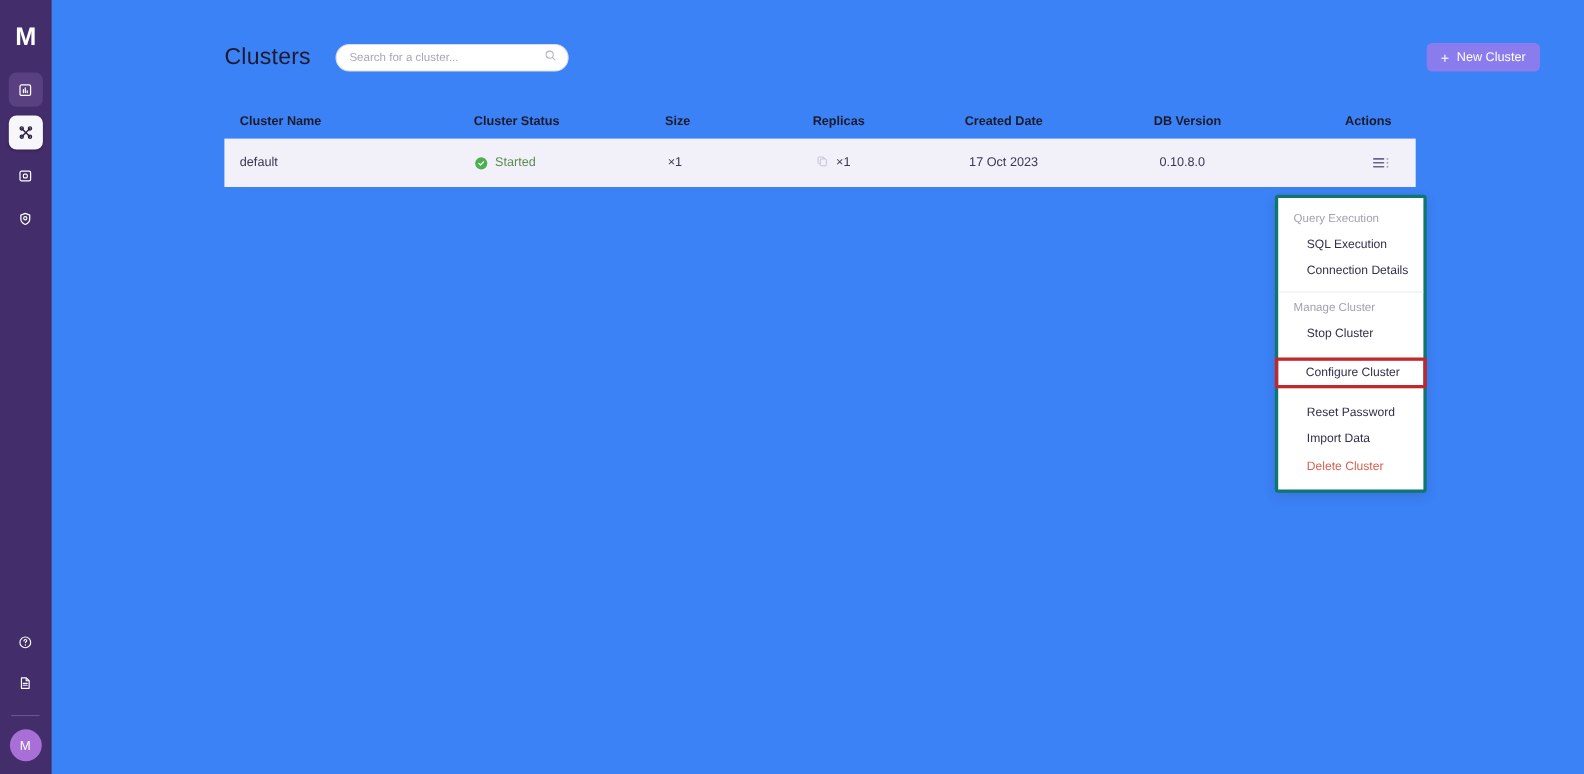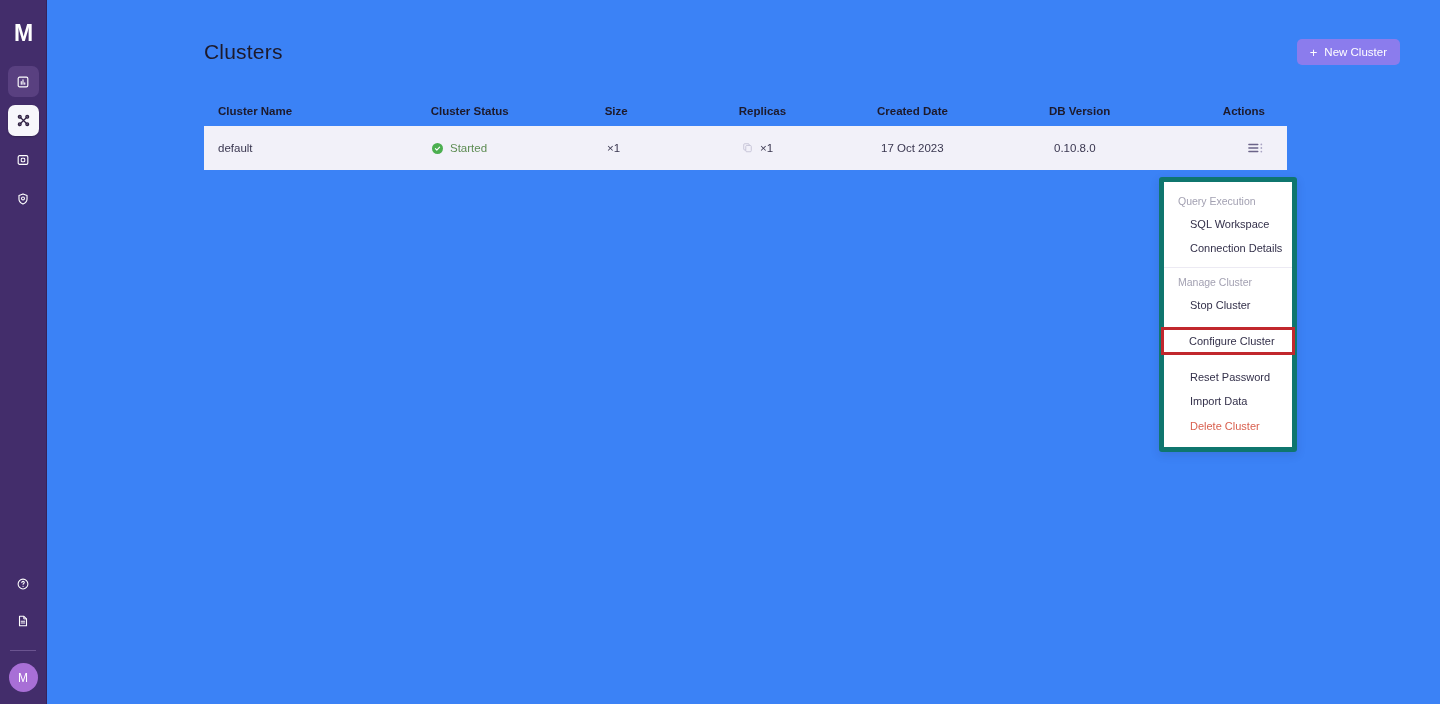--- a/index.html
+++ b/index.html
@@ -147,21 +147,21 @@
     display: inline-flex; align-items: center; justify-content: center;
     width: 22px; height: 18px; cursor: pointer;
   }
 
   
   .menu {
     position: absolute;
     left: 1112px; top: 177px;
     width: 138px;
     background: #ffffff;
-    border: 5px solid #0f766e;
+    border: 3px solid #0f766e;
     border-radius: 3px;
     box-shadow: 0 3px 10px rgba(40,30,70,.13);
     padding: 9px 0 9px 0;
     z-index: 20;
   }
   .menu-section-label {
     font-size: 10.5px;
     color: #a3a1b2;
     padding: 4px 0 5px 14px;
   }
@@ -258,20 +258,29 @@
 
     <div class="avatar">M</div>
   </div>
 </div>
 
 <div class="main">
 
   <div class="header">
     <div class="page-title">Clusters</div>
 
+    <div class="search-box">
+      <input type="text" value="" placeholder="Search for a cluster..." style="">
+      <span class="search-icon">
+        <svg width="11" height="11" viewBox="0 0 14 14" fill="none">
+          <circle cx="6" cy="6" r="4.1" stroke="#b5b3c2" stroke-width="1.2"></circle>
+          <path d="M9.2 9.2l3 3" stroke="#b5b3c2" stroke-width="1.2" stroke-linecap="round"></path>
+        </svg>
+      </span>
+    </div>
 
     <div class="spacer"></div>
 
     <button class="new-cluster-btn">
       <span class="plus">+</span>
       <span>New Cluster</span>
     </button>
   </div>
 
   <div class="table">
@@ -327,21 +336,21 @@
           </svg>
         </span>
       </div>
     </div>
 
   </div>
 
   <div class="menu">
 
     <div class="menu-section-label">Query Execution</div>
-    <div class="menu-item">SQL Workspace</div>
+    <div class="menu-item">SQL Execution</div>
     <div class="menu-item">Connection Details</div>
 
     <div class="menu-sep"></div>
 
     <div class="menu-section-label">Manage Cluster</div>
     <div class="menu-item">Stop Cluster</div>
     <div class="menu-item highlighted">Configure Cluster</div>
     <div class="menu-item">Reset Password</div>
     <div class="menu-item">Import Data</div>
     <div class="menu-item danger">Delete Cluster</div>

